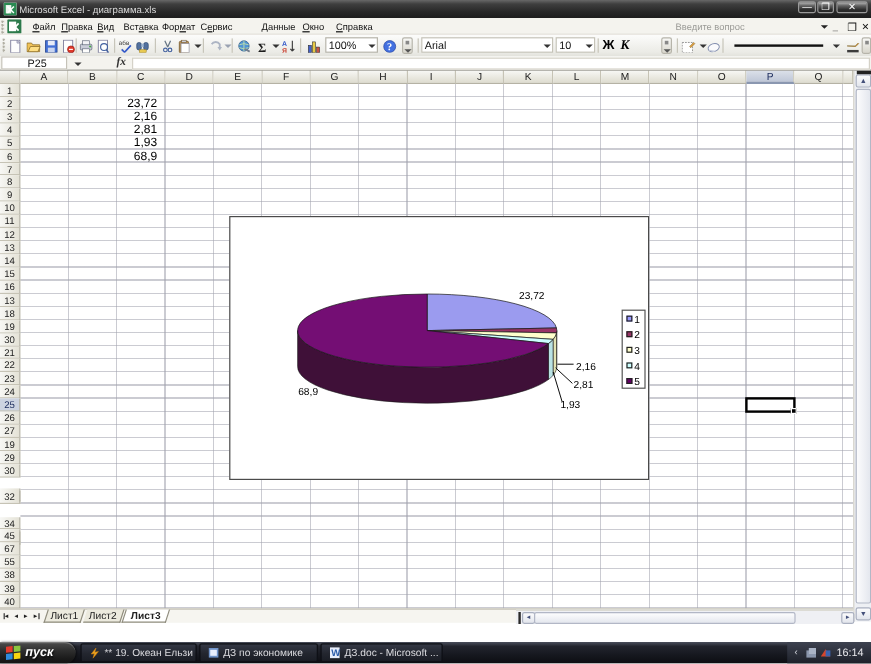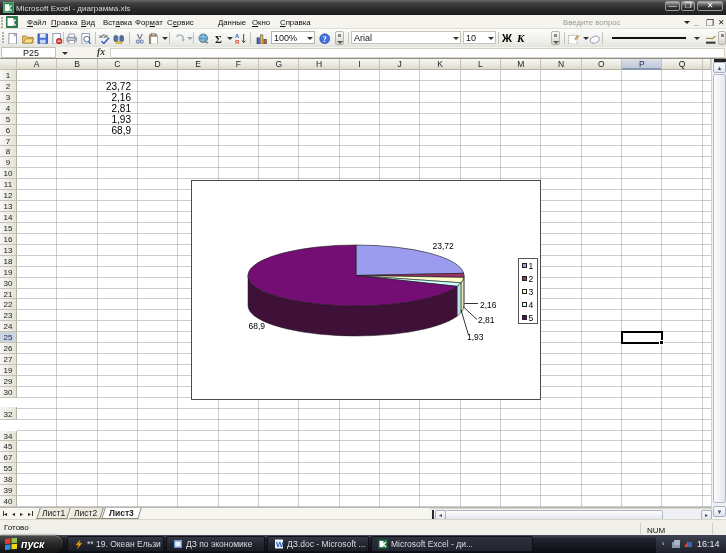--- a/index.html
+++ b/index.html
@@ -353,26 +353,20 @@
  <div class="tab" style="left:71px;width:31px;border-left:0"><span>Лист2</span></div>
  <div class="tab on" style="left:103px;width:37px"><span>Лист3</span></div>
  <div id="hsb">
    <div style="position:absolute;left:2px;top:1px;width:2px;height:10px;background:#2a2a2a"></div>
    <div class="hbtn" style="left:5px">◄</div>
    <div id="hthumb"></div>
    <div class="hbtn" style="left:271px">►</div>
  </div>
 </div>
 
-<div class="abs" id="status">
- <div class="abs" style="left:4px;top:3px">Готово</div>
- <div class="abs" style="left:647px;top:6px">NUM</div>
-      <div class="abs" style="left:640px;top:3px;width:1px;height:11px;background:#d0cec4"></div>
-      <div class="abs" style="left:712px;top:3px;width:1px;height:11px;background:#d0cec4"></div>
-</div>
 
 <div class="abs" id="task">
  <div id="start">
   <svg style="position:absolute;left:5px;top:3px" width="13" height="12" viewBox="0 0 13 12">
           <g transform="skewY(-6)">
             <rect x="0" y="1" width="5.5" height="5" fill="#e33b2e"></rect>
             <rect x="6.5" y="1" width="5.5" height="5" fill="#8cc63f"></rect>
             <rect x="0" y="7" width="5.5" height="5" fill="#2f8cdd"></rect>
             <rect x="6.5" y="7" width="5.5" height="5" fill="#f7d511"></rect>
           </g>
@@ -386,26 +380,20 @@
  <div class="tkb" style="left:166px;width:99px">
    <svg class="ti" viewBox="0 0 10 10">
           <rect x="1" y="1" width="8" height="8" fill="#6f93c9"></rect>
           <rect x="2.2" y="2.5" width="5.5" height="5" fill="#e8eefc"></rect>
         </svg>ДЗ по экономике</div>
  <div class="tkb" style="left:267px;width:102px">
    <svg class="ti" viewBox="0 0 10 10">
           <rect x="1" y="0.5" width="8" height="9" fill="#e8eefc"></rect>
           <text x="2" y="8" font-size="8" fill="#2a5caa" font-weight="bold" font-family="Liberation Sans">W</text>
         </svg>ДЗ.doc - Microsoft ...</div>
- <div class="tkb" style="left:371px;width:162px;background:linear-gradient(#2e323d,#262a35 50%,#22252f)">
-   <svg class="ti" viewBox="0 0 10 10">
-          <rect x="0.5" y="0.5" width="9" height="9" fill="#1e7145"></rect>
-          <rect x="1.5" y="2" width="4" height="6" fill="#fff"></rect>
-          <path d="M3 3 L8 8 M8 3 L3 8" stroke="#fff" stroke-width="1.2"></path>
-        </svg>Microsoft Excel - ди...</div>
  <div id="tray">
    <div class="abs" style="left:6px;top:4px;font-size:8px;color:#cfd2da">‹</div>
    <svg class="abs" style="left:15px;top:4px" width="10" height="10" viewBox="0 0 10 10">
           <rect x="1" y="3" width="8" height="6" fill="#8b97ad"></rect>
           <rect x="3" y="1" width="6" height="5" fill="#aab4c6"></rect>
         </svg>
    <svg class="abs" style="left:27px;top:4px" width="10" height="10" viewBox="0 0 10 10">
           <path d="M1 8 L5 2 L9 8 Z" fill="#d6452b"></path>
           <rect x="5" y="3" width="4" height="5" fill="#3a63b0"></rect>
         </svg>

